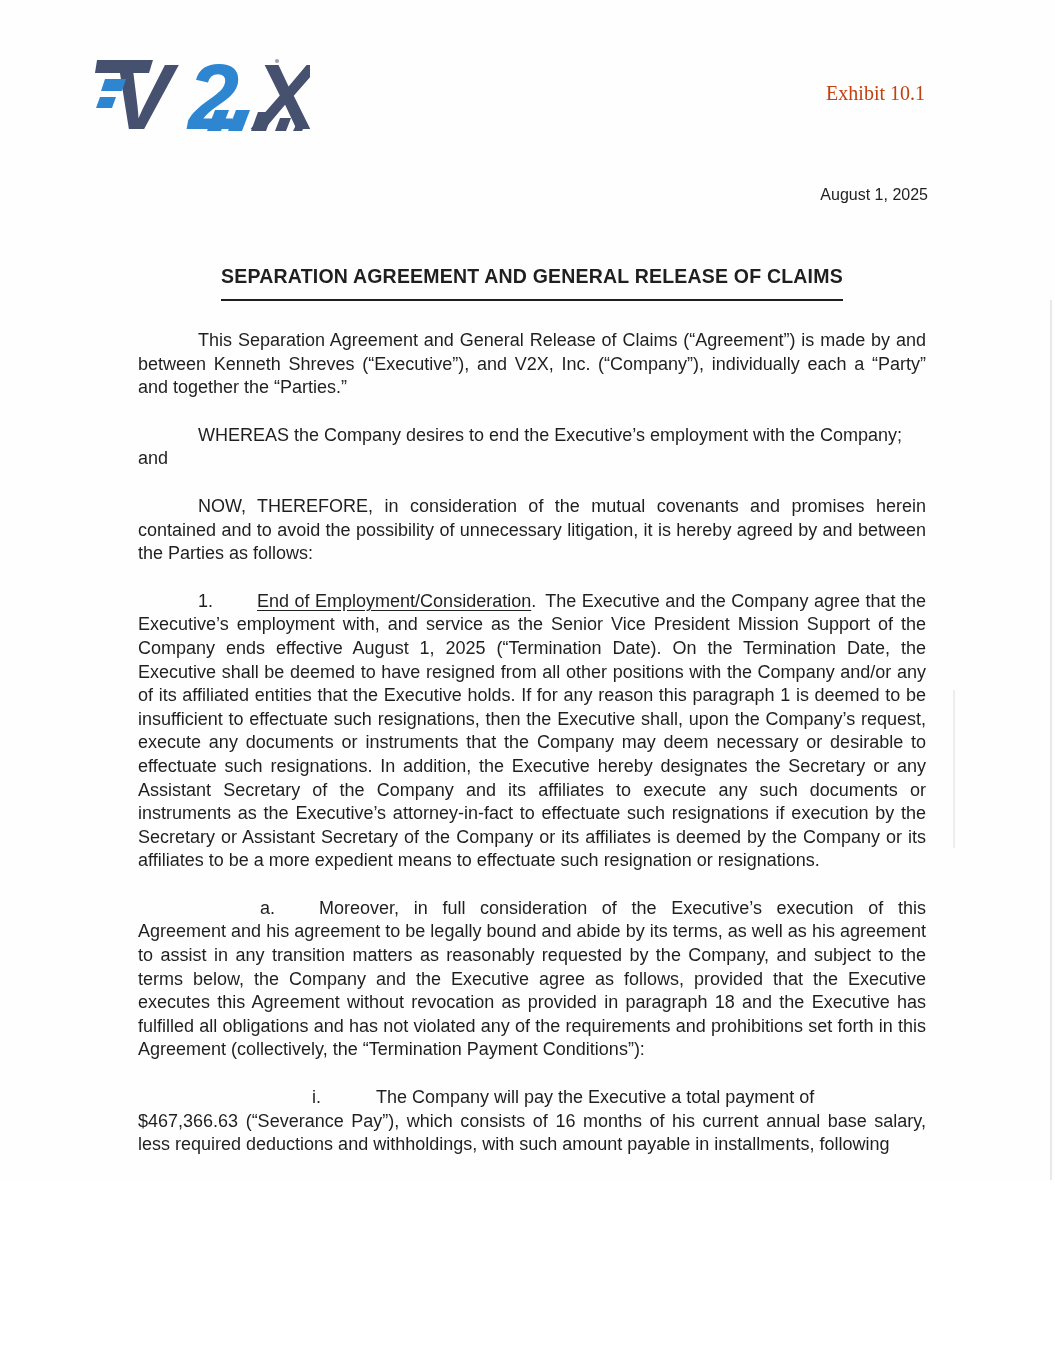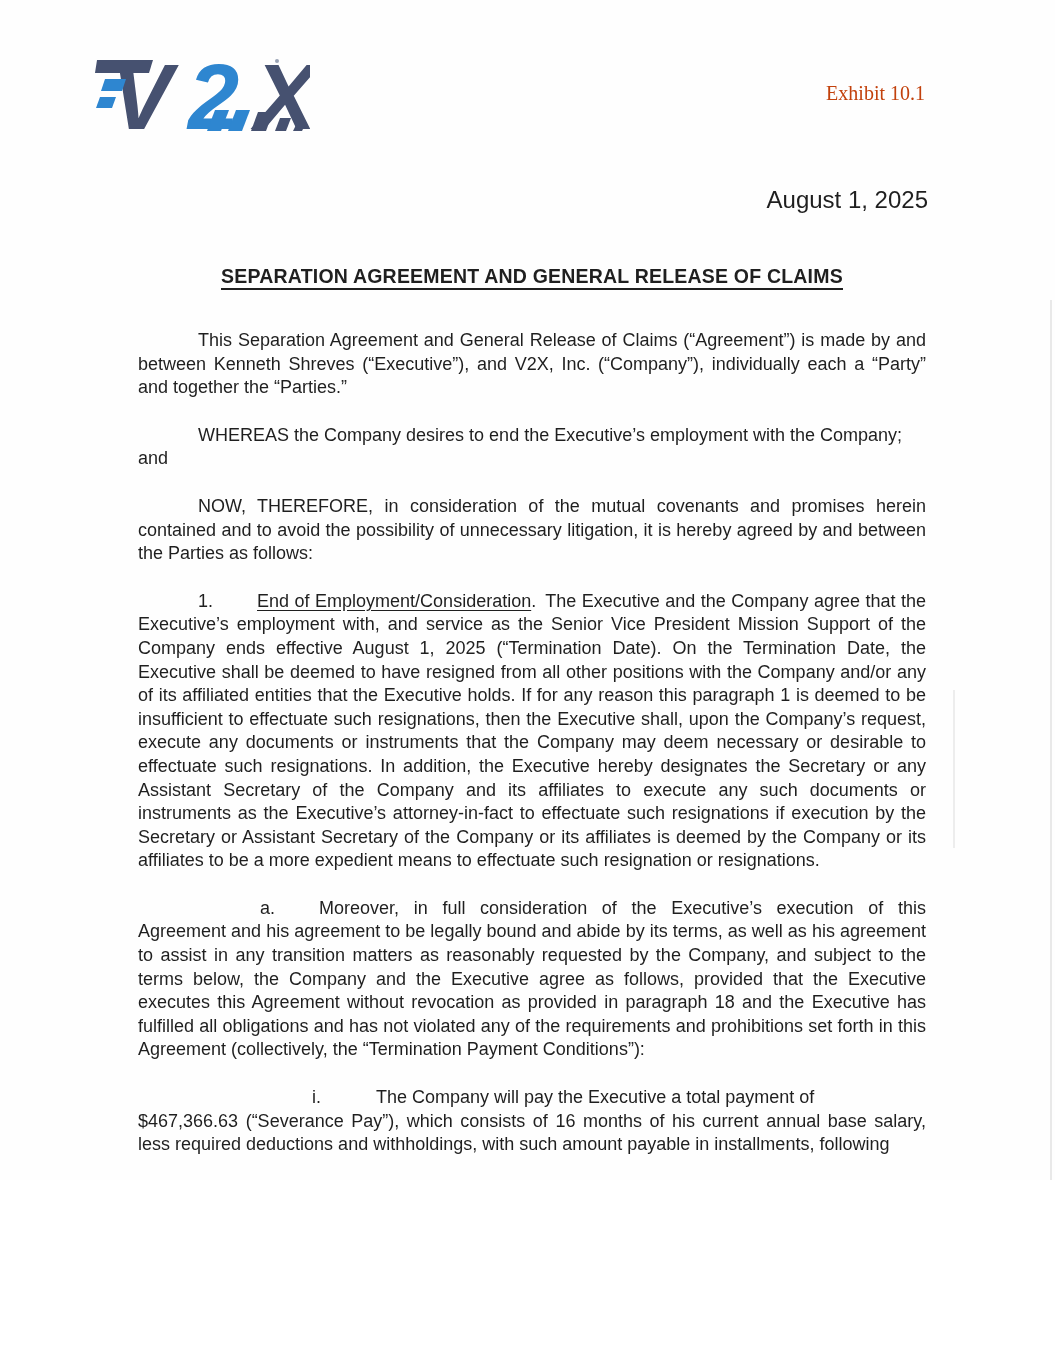--- a/index.html
+++ b/index.html
@@ -15,26 +15,26 @@
   .logo{position:absolute;left:95px;top:52px;width:215px;height:84px;}
   .logo svg{width:100%;height:100%;}
   
   .exhibit{
     position:absolute;top:82px;right:130px;
     font-family:"Liberation Serif",serif;
     font-size:20px;color:#c2410c;
   }
   .date{
     position:absolute;top:186px;right:127px;
-    font-size:24px;color:#1f1f1f;
+    font-size:16px;color:#1f1f1f;
   }
   
   .content{position:absolute;left:138px;top:264px;width:788px;}
   .doc-title{text-align:center;font-size:19.5px;font-weight:bold;letter-spacing:.2px;line-height:25px;}
-  .title-underline{border-bottom:2px solid #1f1f1f;padding-bottom:1px;text-align:right;}
+  .title-underline{border-bottom:2px solid #1f1f1f;padding-bottom:12px;text-align:right;}
   .para{
     text-align:justify;
     font-size:18px;line-height:23.6px;
     margin:24px 0 0 0;
   }
   .para:first-of-type{margin-top:40px;}
   .ind-0{text-indent:60px;}
   .ind-1{text-indent:122px;}
   .ind-2{text-indent:174px;}
   .tab{display:inline-block;}

